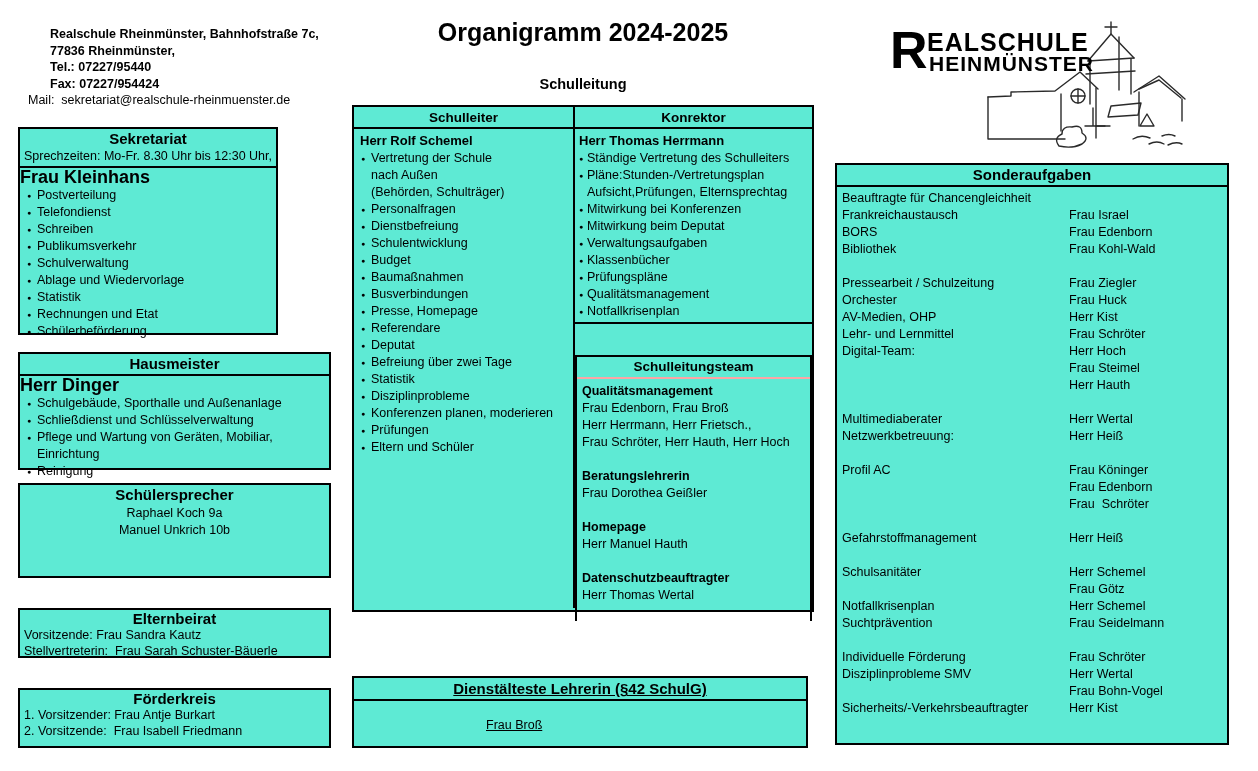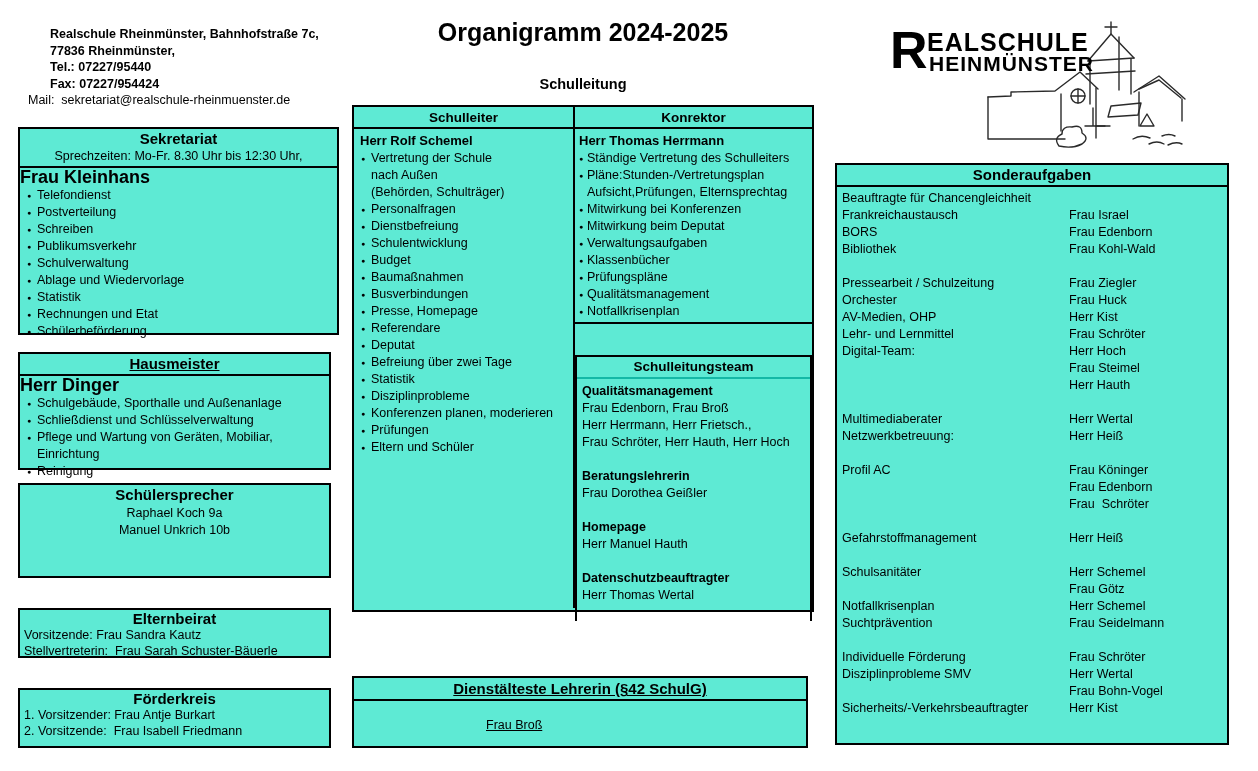--- a/index.html
+++ b/index.html
@@ -25,31 +25,31 @@
                font-size:14.5px; font-weight:bold; }
 
   
   .logo { position:absolute; left:878px; top:8px; width:340px; height:150px; }
   .logo-r  { position:absolute; left:12px; top:16px; font-size:52px; font-weight:bold; line-height:52px; }
   .logo-t1 { position:absolute; left:49px; top:22px; font-size:25px; font-weight:bold; letter-spacing:1px; line-height:24px; }
   .logo-t2 { position:absolute; left:51px; top:45px; font-size:21px; font-weight:bold; letter-spacing:1px; line-height:22px; }
   .logo svg { position:absolute; left:0; top:0; }
 
   
-  .sekretariat { left:18px; top:127px; width:321px; height:208px; }
+  .sekretariat { left:18px; top:127px; width:260px; height:208px; }
   .sek-hours  { font-size:12.5px; text-align:center; line-height:15px; padding-bottom:2px;
                 border-bottom:2px solid #000; }
   .person { font-weight:bold; text-align:left; font-size:18px; line-height:19px; }
   .blist { padding:0 4px 2px 4px; }
   .bi { display:flex; }
   .dot { width:13px; min-width:13px; font-size:7px; line-height:17px; padding-left:3px; }
   .bt  { line-height:17px; white-space:pre-line; }
 
   .hausmeister { left:18px; top:352px; width:313px; height:118px; }
-  .haus-title { border-bottom:2px solid #000;text-decoration:underline; }
+  .haus-title { border-bottom:2px solid #000; }
 
   .schuelersprecher { left:18px; top:483px; width:313px; height:95px; }
   .schuelersprecher .ln { text-align:center; }
 
   .elternbeirat { left:18px; top:608px; width:313px; height:50px; }
   .elternbeirat .btitle, .foerderkreis .btitle { line-height:17px; }
   .elternbeirat .ln, .foerderkreis .ln { padding-left:4px; line-height:16px; }
 
   .foerderkreis { left:18px; top:688px; width:313px; height:60px; }
 
@@ -60,21 +60,21 @@
   .th.l { width:221px; border-right:2px solid #000; }
   .th.r { flex:1; }
   .tbody { display:flex; height:479px; }
   .tcol.l { width:221px; border-right:2px solid #000; padding:3px 2px 0 4px; }
   .tcol.r { flex:1; display:flex; flex-direction:column; }
   .tcol .person { text-align:left; padding-left:2px; font-size:13px; line-height:18px; }
   .konrektor-sec { border-bottom:2px solid #000; padding:3px 0 2px 2px; }
   .konrektor-sec .dot { width:10px; min-width:10px; padding-left:2px; }
   .team-box { margin-top:31px; flex:1; border:2px solid #000; border-bottom:none; }
   .team-title { font-weight:bold; font-size:13.5px; text-align:center; line-height:20px;
-                border-bottom:2px solid #14b8a6; }
+                border-bottom:2px solid #fca5a5; }
   .team-body { padding:4px 4px 0 5px; }
   .sec { margin-bottom:17px; }
   .sec-h { font-weight:bold; line-height:17px; }
 
   
   .dienst { left:352px; top:676px; width:456px; height:72px;text-decoration:underline; }
   .dienst .btitle { border-bottom:2px solid #000; font-size:15px; line-height:21px; }
   .dienst-person { margin:16px 0 0 132px; line-height:17px; }
 
   
@@ -142,25 +142,25 @@
     <div class="logo-t2">HEINMÜNSTER</div>
   </div>
 
   <div class="box sekretariat">
     <div class="btitle">Sekretariat</div>
     <div class="sek-hours">Sprechzeiten: Mo-Fr. 8.30 Uhr bis 12:30 Uhr,</div>
     <div class="person">Frau Kleinhans</div>
     <div class="blist">
         <div class="bi">
           <span class="dot">●</span>
+          <span class="bt">Postverteilung</span>
+        </div>
+        <div class="bi">
+          <span class="dot">●</span>
           <span class="bt">Telefondienst</span>
-        </div>
-        <div class="bi">
-          <span class="dot">●</span>
-          <span class="bt">Postverteilung</span>
         </div>
         <div class="bi">
           <span class="dot">●</span>
           <span class="bt">Schreiben</span>
         </div>
         <div class="bi">
           <span class="dot">●</span>
           <span class="bt">Publikumsverkehr</span>
         </div>
         <div class="bi">

